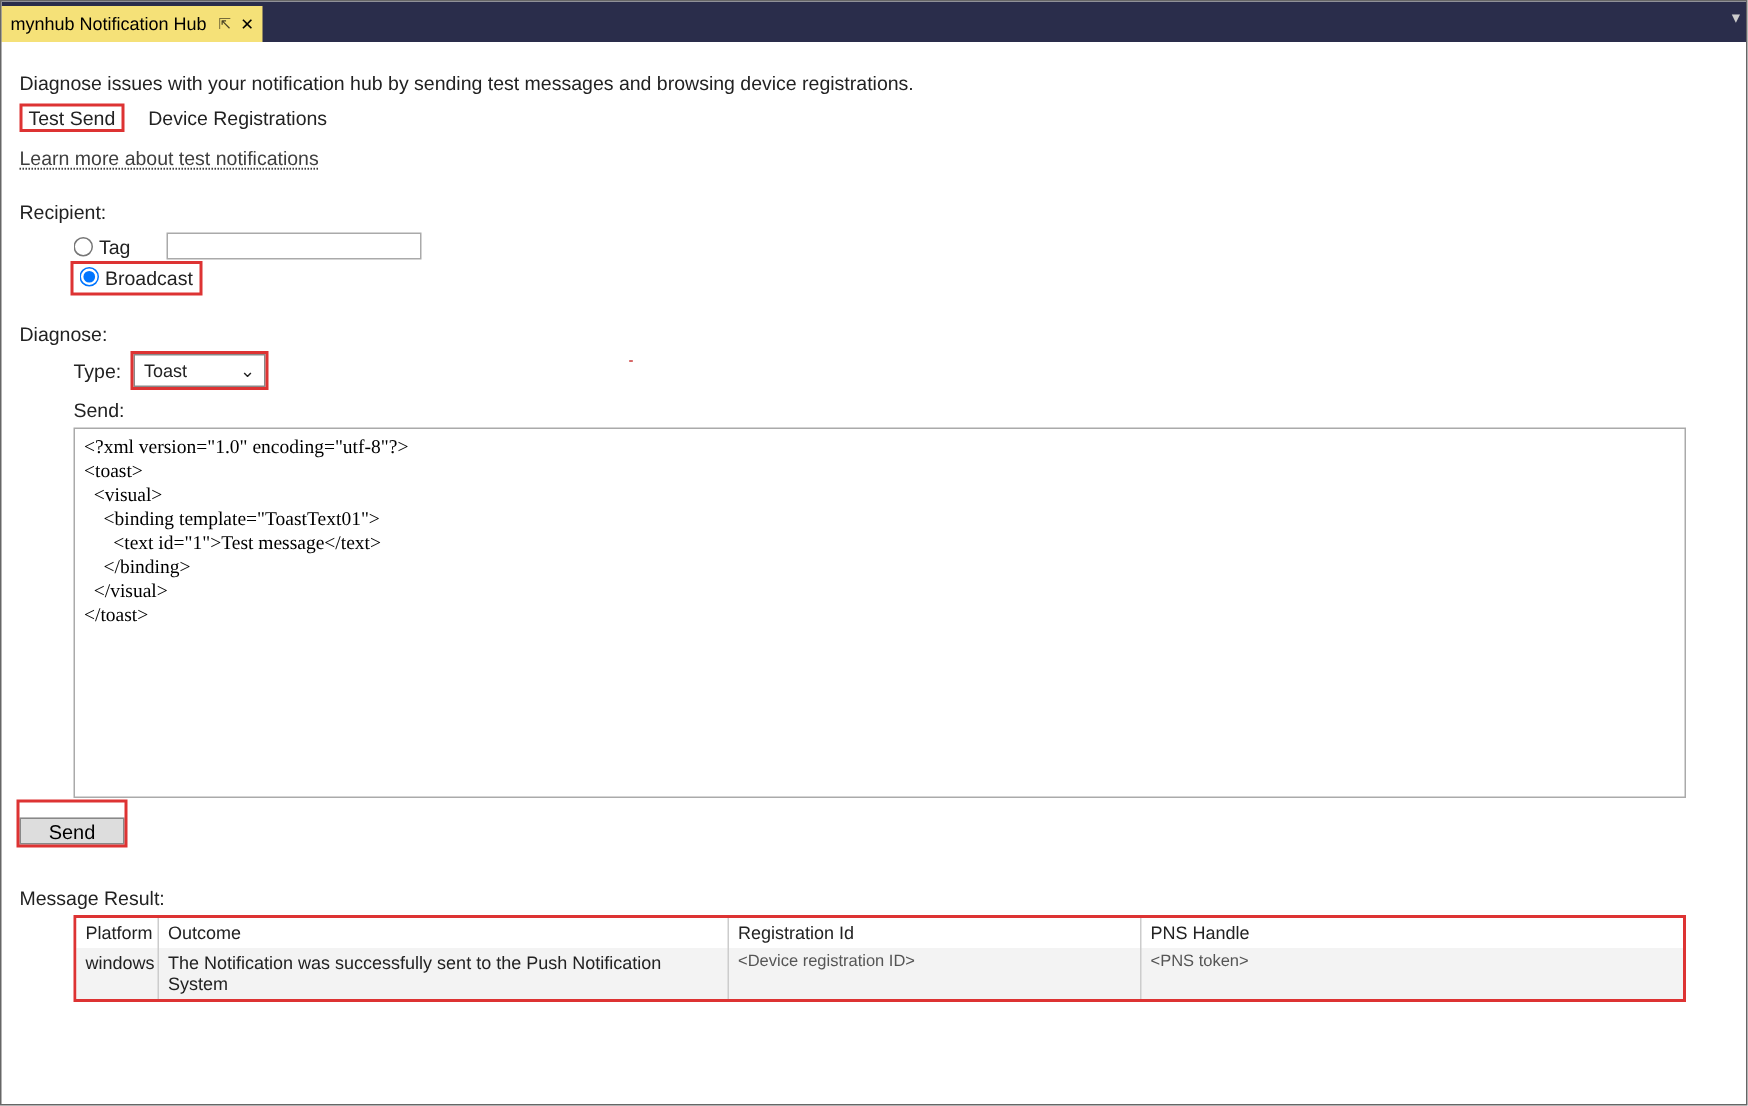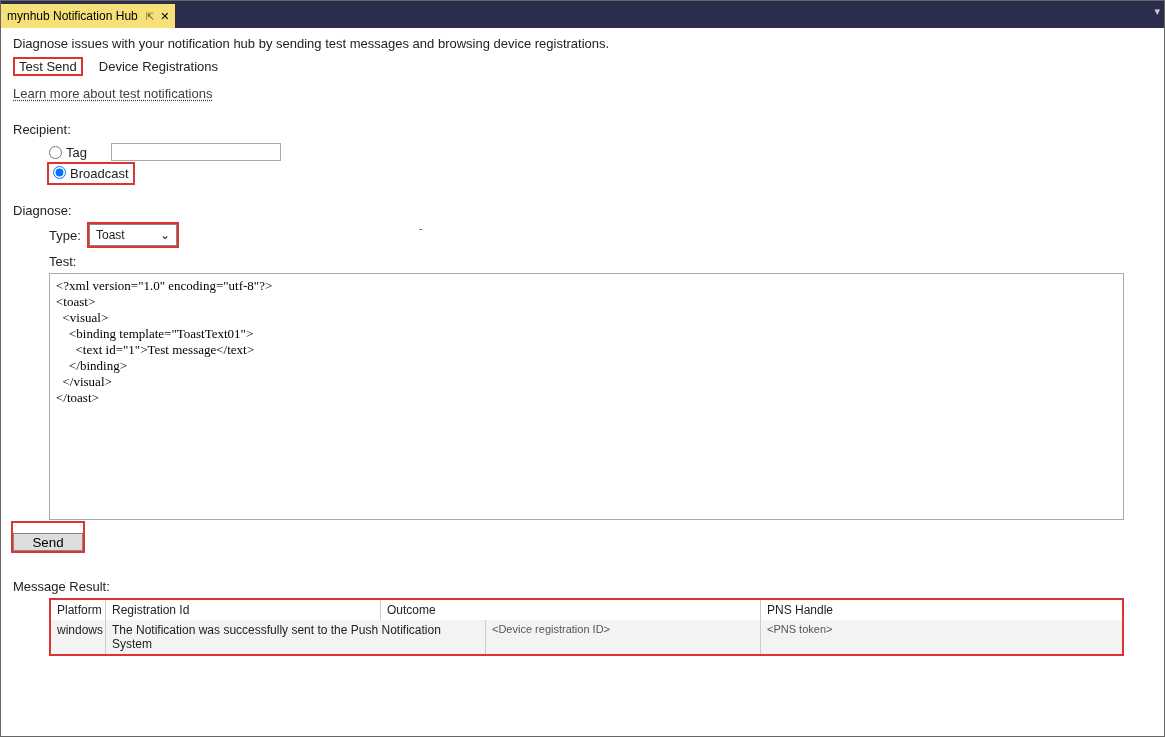--- a/index.html
+++ b/index.html
@@ -2,21 +2,21 @@
 <html><head>
   <meta charset="utf-8">
   <style>
     * { box-sizing: border-box; margin: 0; padding: 0; }
     body { font-family: "Segoe UI", Tahoma, sans-serif; font-size: 13px; color: #222; background: #fff; width:1165px; height:737px; overflow:hidden; border:1px solid #666; }
     .titlebar { background: #2a2d4b; height: 27px; display: flex; align-items: flex-end; position:relative;}
     .tab { background: #f5e178; color:#000; height: 24px; display:flex; align-items:center; padding: 0 6px; font-size:12px; position:relative;}
     .tab .pin { margin-left:8px; font-size:10px; opacity:.7; }
     .tab .close { margin-left:6px; font-size:11px;}
     .dropdown-arrow { position:absolute; right:4px; top:4px; color:#ccc; font-size:11px;}
-    .content { padding: 4px 12px; }
+    .content { padding: 16px 12px; }
     .desc { margin: 4px 0 6px; }
     .subtabs { display:flex; gap:16px; margin: 6px 0 10px; }
     .subtab { padding:2px 0; }
     .subtab.active { position:relative; }
     .hl-box { border: 2px solid #d33; padding: 0 4px; display:inline-block; }
     .helptext { margin:4px 0 8px; line-height:1.4;}
     .link { color:#404040; text-decoration:underline dotted; text-underline-offset:2px; display:inline-block; border-bottom:1px dotted transparent;}
     .section-label { margin-top:20px; margin-bottom:6px;}
     .radio-row { display:flex; align-items:center; margin-left:36px; margin-bottom:3px;}
     .radio-row input[type=radio]{ margin-right:4px;}
@@ -86,40 +86,40 @@
     <label>Type:</label>
     <span class="type-wrap red-outline">
       <div class="type-select">
         <span>Toast</span>
         <span>⌄</span>
       </div>
     </span>
     <span class="tickmark">-</span>
   </div>
 
-  <div class="body-label">Test:</div>
+  <div class="body-label">Send:</div>
   <textarea class="body-area" style="">&lt;?xml version="1.0" encoding="utf-8"?&gt;
 &lt;toast&gt;
   &lt;visual&gt;
     &lt;binding template="ToastText01"&gt;
       &lt;text id="1"&gt;Test message&lt;/text&gt;
     &lt;/binding&gt;
   &lt;/visual&gt;
 &lt;/toast&gt;</textarea>
 
   <div style="display:inline-block;" class="red-outline">
     <button class="send-btn" style="margin-left:0">Send</button>
   </div>
 
   <div class="result-label">Message Result:</div>
   <div class="result-table">
     <div class="thead">
       <div class="cell c-plat">Platform</div>
+      <div class="cell c-out">Outcome</div>
       <div class="cell c-reg">Registration Id</div>
-      <div class="cell c-out">Outcome</div>
       <div class="cell c-pns">PNS Handle</div>
     </div>
     <div class="tbody">
       <div class="cell c-plat">windows</div>
       <div class="cell c-out">The Notification was successfully sent to the Push Notification System</div>
       <div class="cell c-reg">&lt;Device registration ID&gt;</div>
       <div class="cell c-pns">&lt;PNS token&gt;</div>
     </div>
   </div>
 </div>

